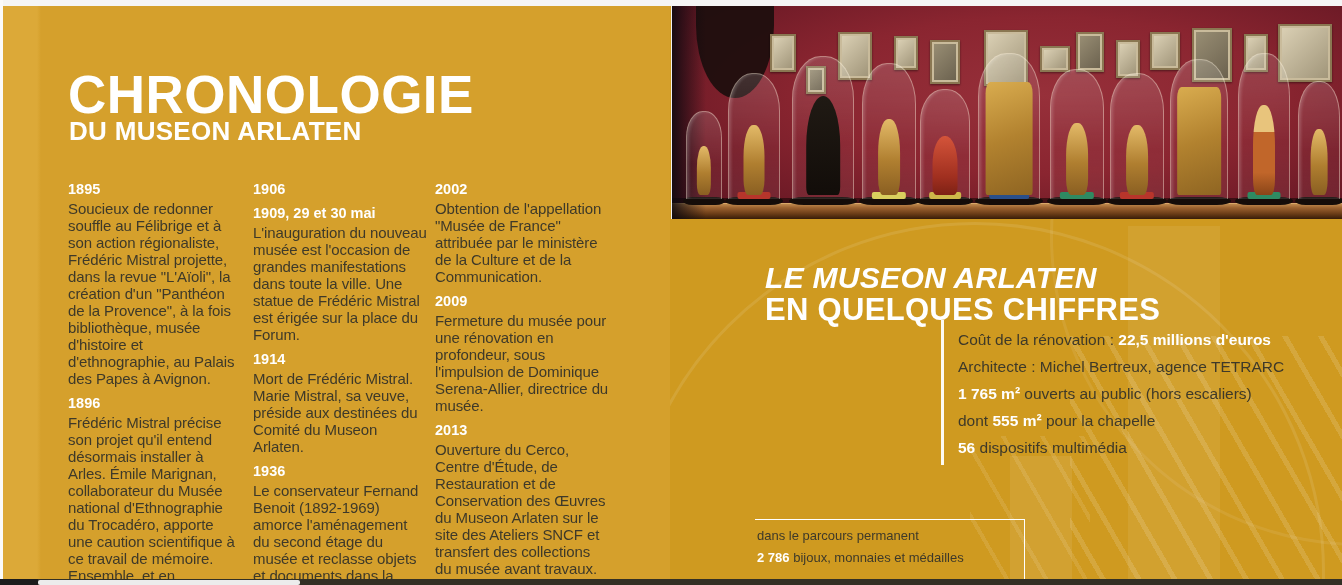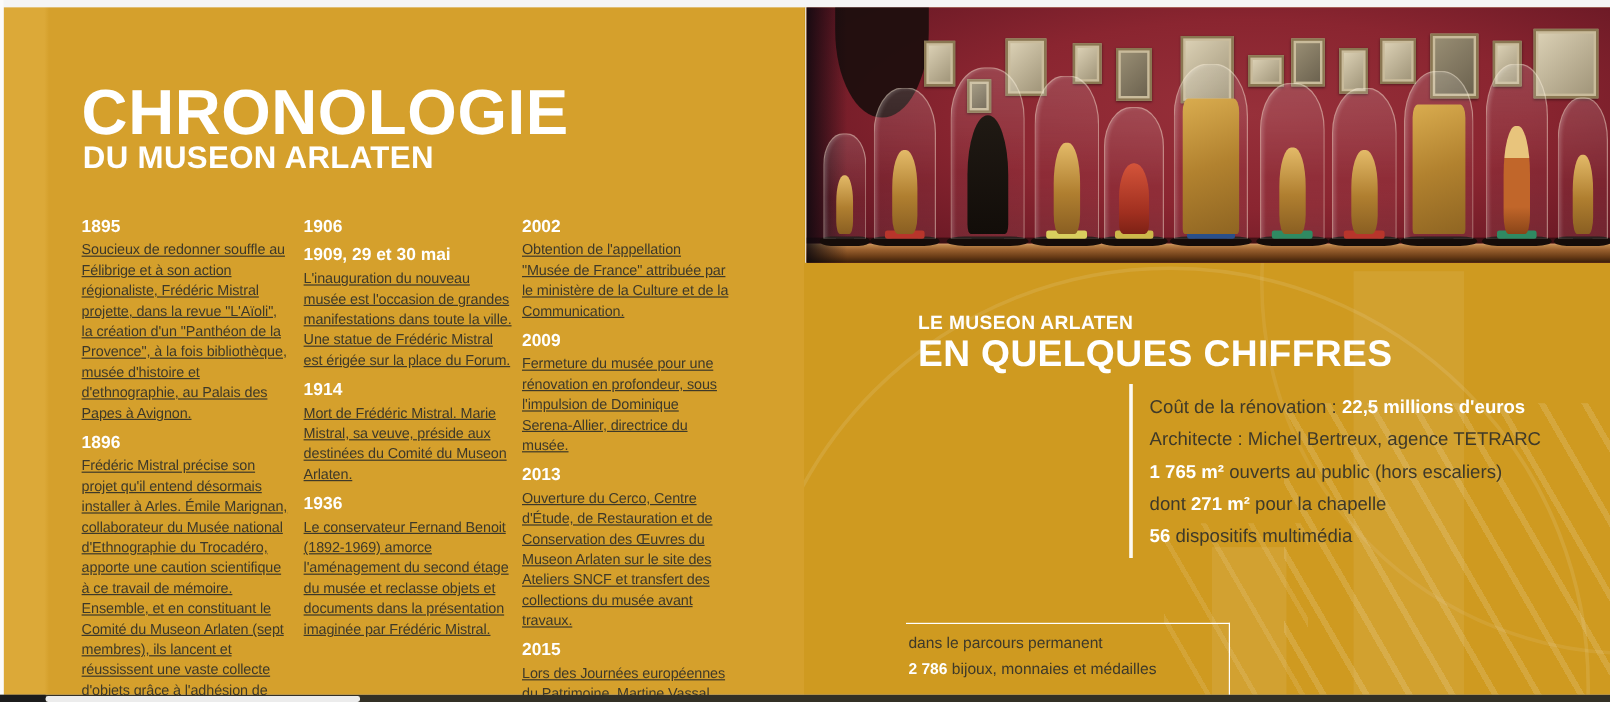--- a/index.html
+++ b/index.html
@@ -54,25 +54,25 @@
   .ped { position:absolute; bottom:0; left:50%; transform:translateX(-50%); width:66%; height:7px; border-radius:2px; }
 
   
   .title { position:absolute; left:65px; top:62px; color:#fff; font-weight:bold; font-size:53px; letter-spacing:0.5px; line-height:1.0; }
   .subtitle { position:absolute; left:66px; top:110px; color:#fff; font-weight:bold; font-size:26px; letter-spacing:0.3px; }
   .cols { position:absolute; left:65px; top:175px; width:548px; display:flex; }
   .col { width:186px; margin-right:0; }
   .col:nth-child(1){ width:185px; } .col:nth-child(2){ width:182px; } .col:nth-child(3){ width:181px; }
   .entry { margin-bottom:8px; width:174px; }
   .entry .date { color:#ffffff; font-weight:bold; font-size:14.5px; margin-bottom:3px; }
-  .entry .body { color:#3e3929; font-size:12px; line-height:17px; letter-spacing:-0.1px;text-decoration:underline; }
+  .entry .body { color:#3e3929; font-size:15px; line-height:17px; letter-spacing:-0.1px; }
 
   
   .r-head { position:absolute; left:765px; top:262px; color:#fff; font-weight:bold; z-index:3; }
-  .r-head .l1 { font-size:16px; letter-spacing:0.3px; line-height:1.05; }
+  .r-head .l1 { font-size:30px; letter-spacing:0.3px; line-height:1.05;font-style:italic; }
   .r-head .l2 { font-size:31px; letter-spacing:0.3px; line-height:1.05; }
   .stat-bar { position:absolute; left:941px; top:320px; width:3px; height:145px; background:rgba(255,255,255,0.95); z-index:3; }
   .stats { position:absolute; left:958px; top:326px; width:382px; z-index:3; font-size:15.5px; line-height:27px; color:#3e3929; }
   .stats .b, .coll-lines .b { color:#ffffff; font-weight:bold; }
   .coll-head { position:absolute; left:756px; top:482px; font-size:21px; letter-spacing:0.5px; color:#443d2b; z-index:3; }
   .coll-box-top { position:absolute; left:755px; top:519px; width:270px; height:0; border-top:1.5px solid #fff; z-index:3; }
   .coll-box-right { position:absolute; left:1023.5px; top:519px; width:0; height:60px; border-left:1.5px solid #fff; z-index:3; }
   .coll-lines { position:absolute; left:757px; top:527px; width:260px; font-size:13px; line-height:18.5px; color:#3e3929; z-index:3; }
   .coll-lines .line2 { margin-bottom:3px; }
 
@@ -247,21 +247,21 @@
   <div class="r-head">
     <div class="l1">LE MUSEON ARLATEN</div>
     <div class="l2">EN QUELQUES CHIFFRES</div>
   </div>
 
   <div class="stat-bar"></div>
   <div class="stats" id="stats-list">
       <div class="stat-line"><span>Coût de la rénovation : </span><span class="b">22,5 millions d'euros</span></div>
       <div class="stat-line"><span>Architecte : Michel Bertreux, agence TETRARC</span></div>
       <div class="stat-line"><span class="b">1 765 m²</span><span> ouverts au public (hors escaliers)</span></div>
-      <div class="stat-line"><span>dont </span><span class="b">271 m²</span><span>  pour la chapelle</span></div>
+      <div class="stat-line"><span>dont </span><span class="b">555 m²</span><span>  pour la chapelle</span></div>
       <div class="stat-line"><span class="b">56</span><span> dispositifs multimédia</span></div>
     </div>
 
   <div class="coll-box-top"></div>
   <div class="coll-box-right"></div>
   <div class="coll-lines" id="coll-lines">
       <div class="line2"><span>dans le parcours permanent</span></div>
       <div class="line3"><span class="b">2 786</span><span> bijoux, monnaies et médailles</span></div>
     </div>
 

